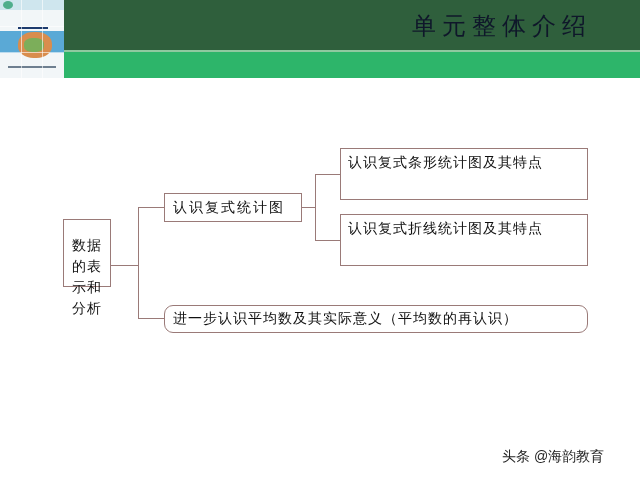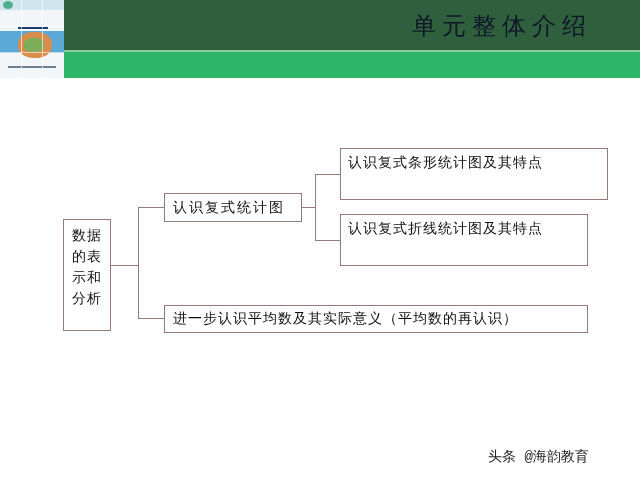--- a/index.html
+++ b/index.html
@@ -18,27 +18,27 @@
   .cover .sky { position:absolute; left:0; top:31px; width:64px; height:22px; background:#5aa9d6; }
   .cover .pic { position:absolute; left:18px; top:32px; width:34px; height:26px; border-radius:45%; background:#d98d4d; }
   .cover .pic2 { position:absolute; left:24px; top:38px; width:20px; height:14px; border-radius:40%; background:#7cae5a; }
   .cover .foot { position:absolute; left:8px; top:66px; width:48px; height:2px; background:#6e7f90; }
   .cover .grid-v { position:absolute; top:0; width:1px; height:78px; background:rgba(255,255,255,0.6); }
   .cover .grid-h { position:absolute; left:0; width:64px; height:1px; background:rgba(255,255,255,0.6); }
 
   .box { position:absolute; border:1px solid #9a7a78; background:#ffffff; color:#111111;
          font-size:14px; line-height:21px; box-sizing:border-box; font-family: "DejaVu Serif", serif; }
   .line { position:absolute; background:#9a7a78; }
-  .root { left:63px; top:219px; width:48px; height:112px; padding:5px 4px; font-size:14px; line-height:21px; letter-spacing:1px; text-align:center; }
+  .root { left:63px; top:219px; width:48px; height:68px; padding:15px 4px; font-size:14px; line-height:21px; letter-spacing:1px; text-align:center; }
   .mid { left:164px; top:193px; width:138px; height:29px; padding:3px 0 2px 8px; letter-spacing:2px; }
-  .r1 { left:340px; top:148px; width:268px; height:52px; padding:3px 0 0 7px; letter-spacing:1px; }
+  .r1 { left:340px; top:148px; width:248px; height:52px; padding:3px 0 0 7px; letter-spacing:1px; }
   .r2 { left:340px; top:214px; width:248px; height:52px; padding:3px 10px 0 7px; letter-spacing:1px; }
-  .long { left:164px; top:305px; width:424px; height:28px; padding:2px 0 12px 8px; letter-spacing:1px; }
-  .watermark { position:absolute; left:488px; top:448px; font-size:14px; color:#222222;
-               font-family: Liberation Mono, monospace; text-shadow:0 0 2px #ffffff; }
+  .long { left:164px; top:305px; width:424px; height:28px; padding:2px 0 12px 8px; letter-spacing:1px;border-radius:9px; }
+  .watermark { position:absolute; left:502px; top:448px; font-size:14px; color:#222222;
+               font-family: Liberation Sans, sans-serif; text-shadow:0 0 2px #ffffff; }
 </style>
 </head>
 <body>
 
 <div class="header-dark"></div>
 <div class="header-stripe"></div>
 <div class="header-green"></div>
 <div class="title">单元整体介绍</div>
 
 <div class="cover">

